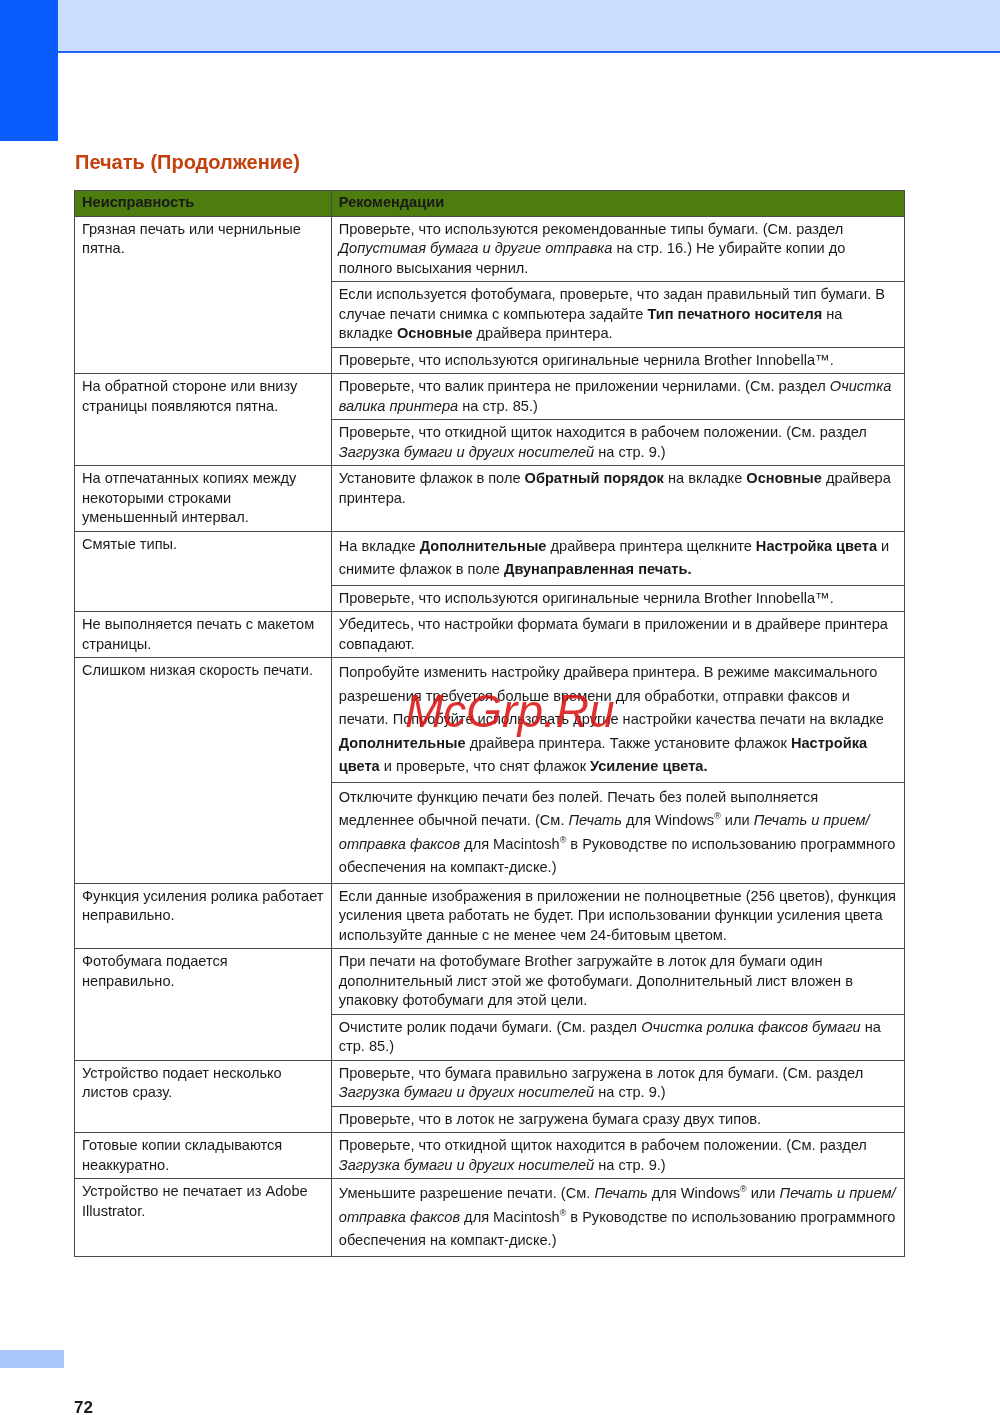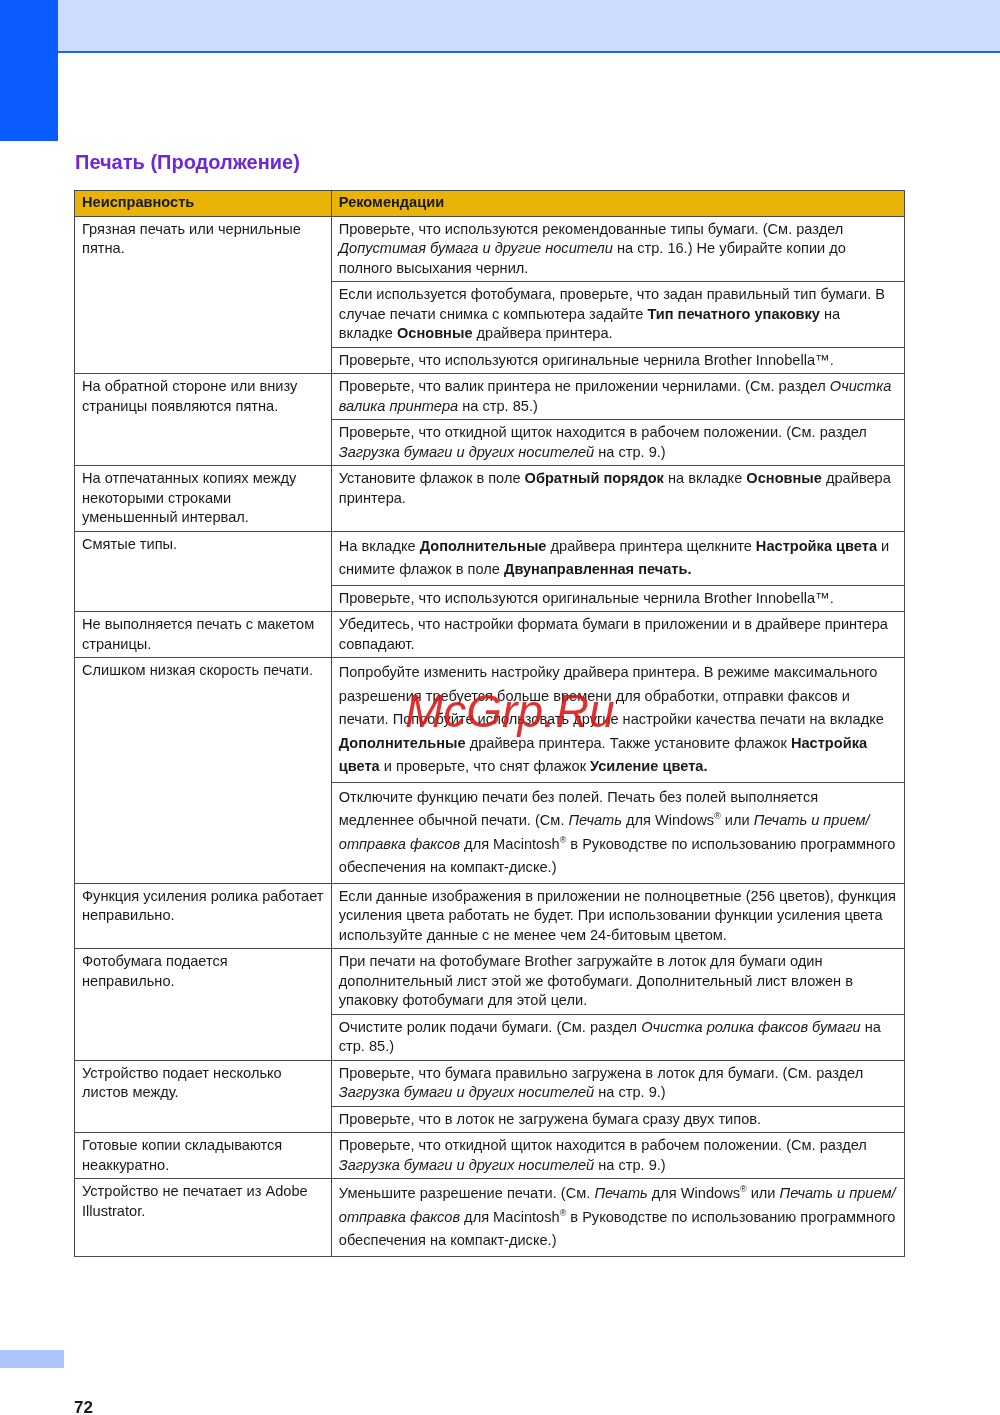--- a/index.html
+++ b/index.html
@@ -11,32 +11,32 @@
     .top-banner {
       position: absolute; left: 58px; top: 0; width: 942px; height: 51px;
       background: #ccdcfc; border-bottom: 2px solid #1f63f0;
     }
     .side-tab {
       position: absolute; left: 0; top: 0; width: 58px; height: 141px;
       background: #0b5cff;
     }
     .section-title {
       position: absolute; left: 75px; top: 151px; margin: 0;
-      font-size: 20px; font-weight: bold; color: #6d28d9;
+      font-size: 20px; font-weight: bold; color: #c2410c;
     }
     table.tt {
       position: absolute; left: 74px; top: 190px; width: 831px;
       border-collapse: collapse; font-size: 14.6px; line-height: 19.5px;
     }
     table.tt th, table.tt td {
       border: 1px solid #4a4a4a; vertical-align: top; text-align: left;
       padding: 3px 7px 3px 7px;
     }
     table.tt th {
-      background: #eab308; font-weight: bold; padding-top: 2px; padding-bottom: 3px; margin-left: 14px;
+      background: #4d7c0f; font-weight: bold; padding-top: 2px; padding-bottom: 3px; margin-left: 14px;
     }
     table.tt col.c1 { width: 257px; }
     table.tt col.c2 { width: 574px; }
     td.rec.loose { line-height: 23.5px; }
     td.pad-bottom { padding-bottom: 18px; margin-left: 6px; }
     .b { font-weight: bold; }
     .i { font-style: italic; }
     sup { font-size: 9px; line-height: 0; vertical-align: 6px; }
     .watermark {
       position: absolute; left: 405px; top: 684px;
@@ -66,24 +66,24 @@
     </colgroup>
   <thead>
     <tr>
       <th>Неисправность</th>
       <th>Рекомендации</th>
     </tr>
   </thead>
   <tbody id="tbody">
       <tr>
         <td rowspan="3">Грязная печать или чернильные пятна.</td>
-        <td class="rec"><span>Проверьте, что используются рекомендованные типы бумаги. (См. раздел </span><span class="i">Допустимая бумага и другие носители</span><span> на стр. 16.) Не убирайте копии до полного высыхания чернил.</span></td>
+        <td class="rec"><span>Проверьте, что используются рекомендованные типы бумаги. (См. раздел </span><span class="i">Допустимая бумага и другие отправка</span><span> на стр. 16.) Не убирайте копии до полного высыхания чернил.</span></td>
       </tr>
       <tr>
-        <td class="rec"><span>Если используется фотобумага, проверьте, что задан правильный тип бумаги. В случае печати снимка с компьютера задайте </span><span class="b">Тип печатного упаковку</span><span> на вкладке </span><span class="b">Основные</span><span> драйвера принтера.</span></td>
+        <td class="rec"><span>Если используется фотобумага, проверьте, что задан правильный тип бумаги. В случае печати снимка с компьютера задайте </span><span class="b">Тип печатного носителя</span><span> на вкладке </span><span class="b">Основные</span><span> драйвера принтера.</span></td>
       </tr>
       <tr>
         <td class="rec"><span>Проверьте, что используются оригинальные чернила Brother Innobella™.</span></td>
       </tr>
       <tr>
         <td rowspan="2">На обратной стороне или внизу страницы появляются пятна.</td>
         <td class="rec"><span>Проверьте, что валик принтера не приложении чернилами. (См. раздел </span><span class="i">Очистка валика принтера</span><span> на стр. 85.)</span></td>
       </tr>
       <tr>
         <td class="rec"><span>Проверьте, что откидной щиток находится в рабочем положении. (См. раздел </span><span class="i">Загрузка бумаги и других носителей</span><span> на стр. 9.)</span></td>
@@ -115,21 +115,21 @@
         <td class="rec"><span>Если данные изображения в приложении не полноцветные (256 цветов), функция усиления цвета работать не будет. При использовании функции усиления цвета используйте данные с не менее чем 24-битовым цветом.</span></td>
       </tr>
       <tr>
         <td rowspan="2">Фотобумага подается неправильно.</td>
         <td class="rec"><span>При печати на фотобумаге Brother загружайте в лоток для бумаги один дополнительный лист этой же фотобумаги. Дополнительный лист вложен в упаковку фотобумаги для этой цели.</span></td>
       </tr>
       <tr>
         <td class="rec"><span>Очистите ролик подачи бумаги. (См. раздел </span><span class="i">Очистка ролика факсов бумаги</span><span> на стр. 85.)</span></td>
       </tr>
       <tr>
-        <td rowspan="2">Устройство подает несколько листов между.</td>
+        <td rowspan="2">Устройство подает несколько листов сразу.</td>
         <td class="rec"><span>Проверьте, что бумага правильно загружена в лоток для бумаги. (См. раздел </span><span class="i">Загрузка бумаги и других носителей</span><span> на стр. 9.)</span></td>
       </tr>
       <tr>
         <td class="rec"><span>Проверьте, что в лоток не загружена бумага сразу двух типов.</span></td>
       </tr>
       <tr>
         <td rowspan="1">Готовые копии складываются неаккуратно.</td>
         <td class="rec"><span>Проверьте, что откидной щиток находится в рабочем положении. (См. раздел </span><span class="i">Загрузка бумаги и других носителей</span><span> на стр. 9.)</span></td>
       </tr>
       <tr>

